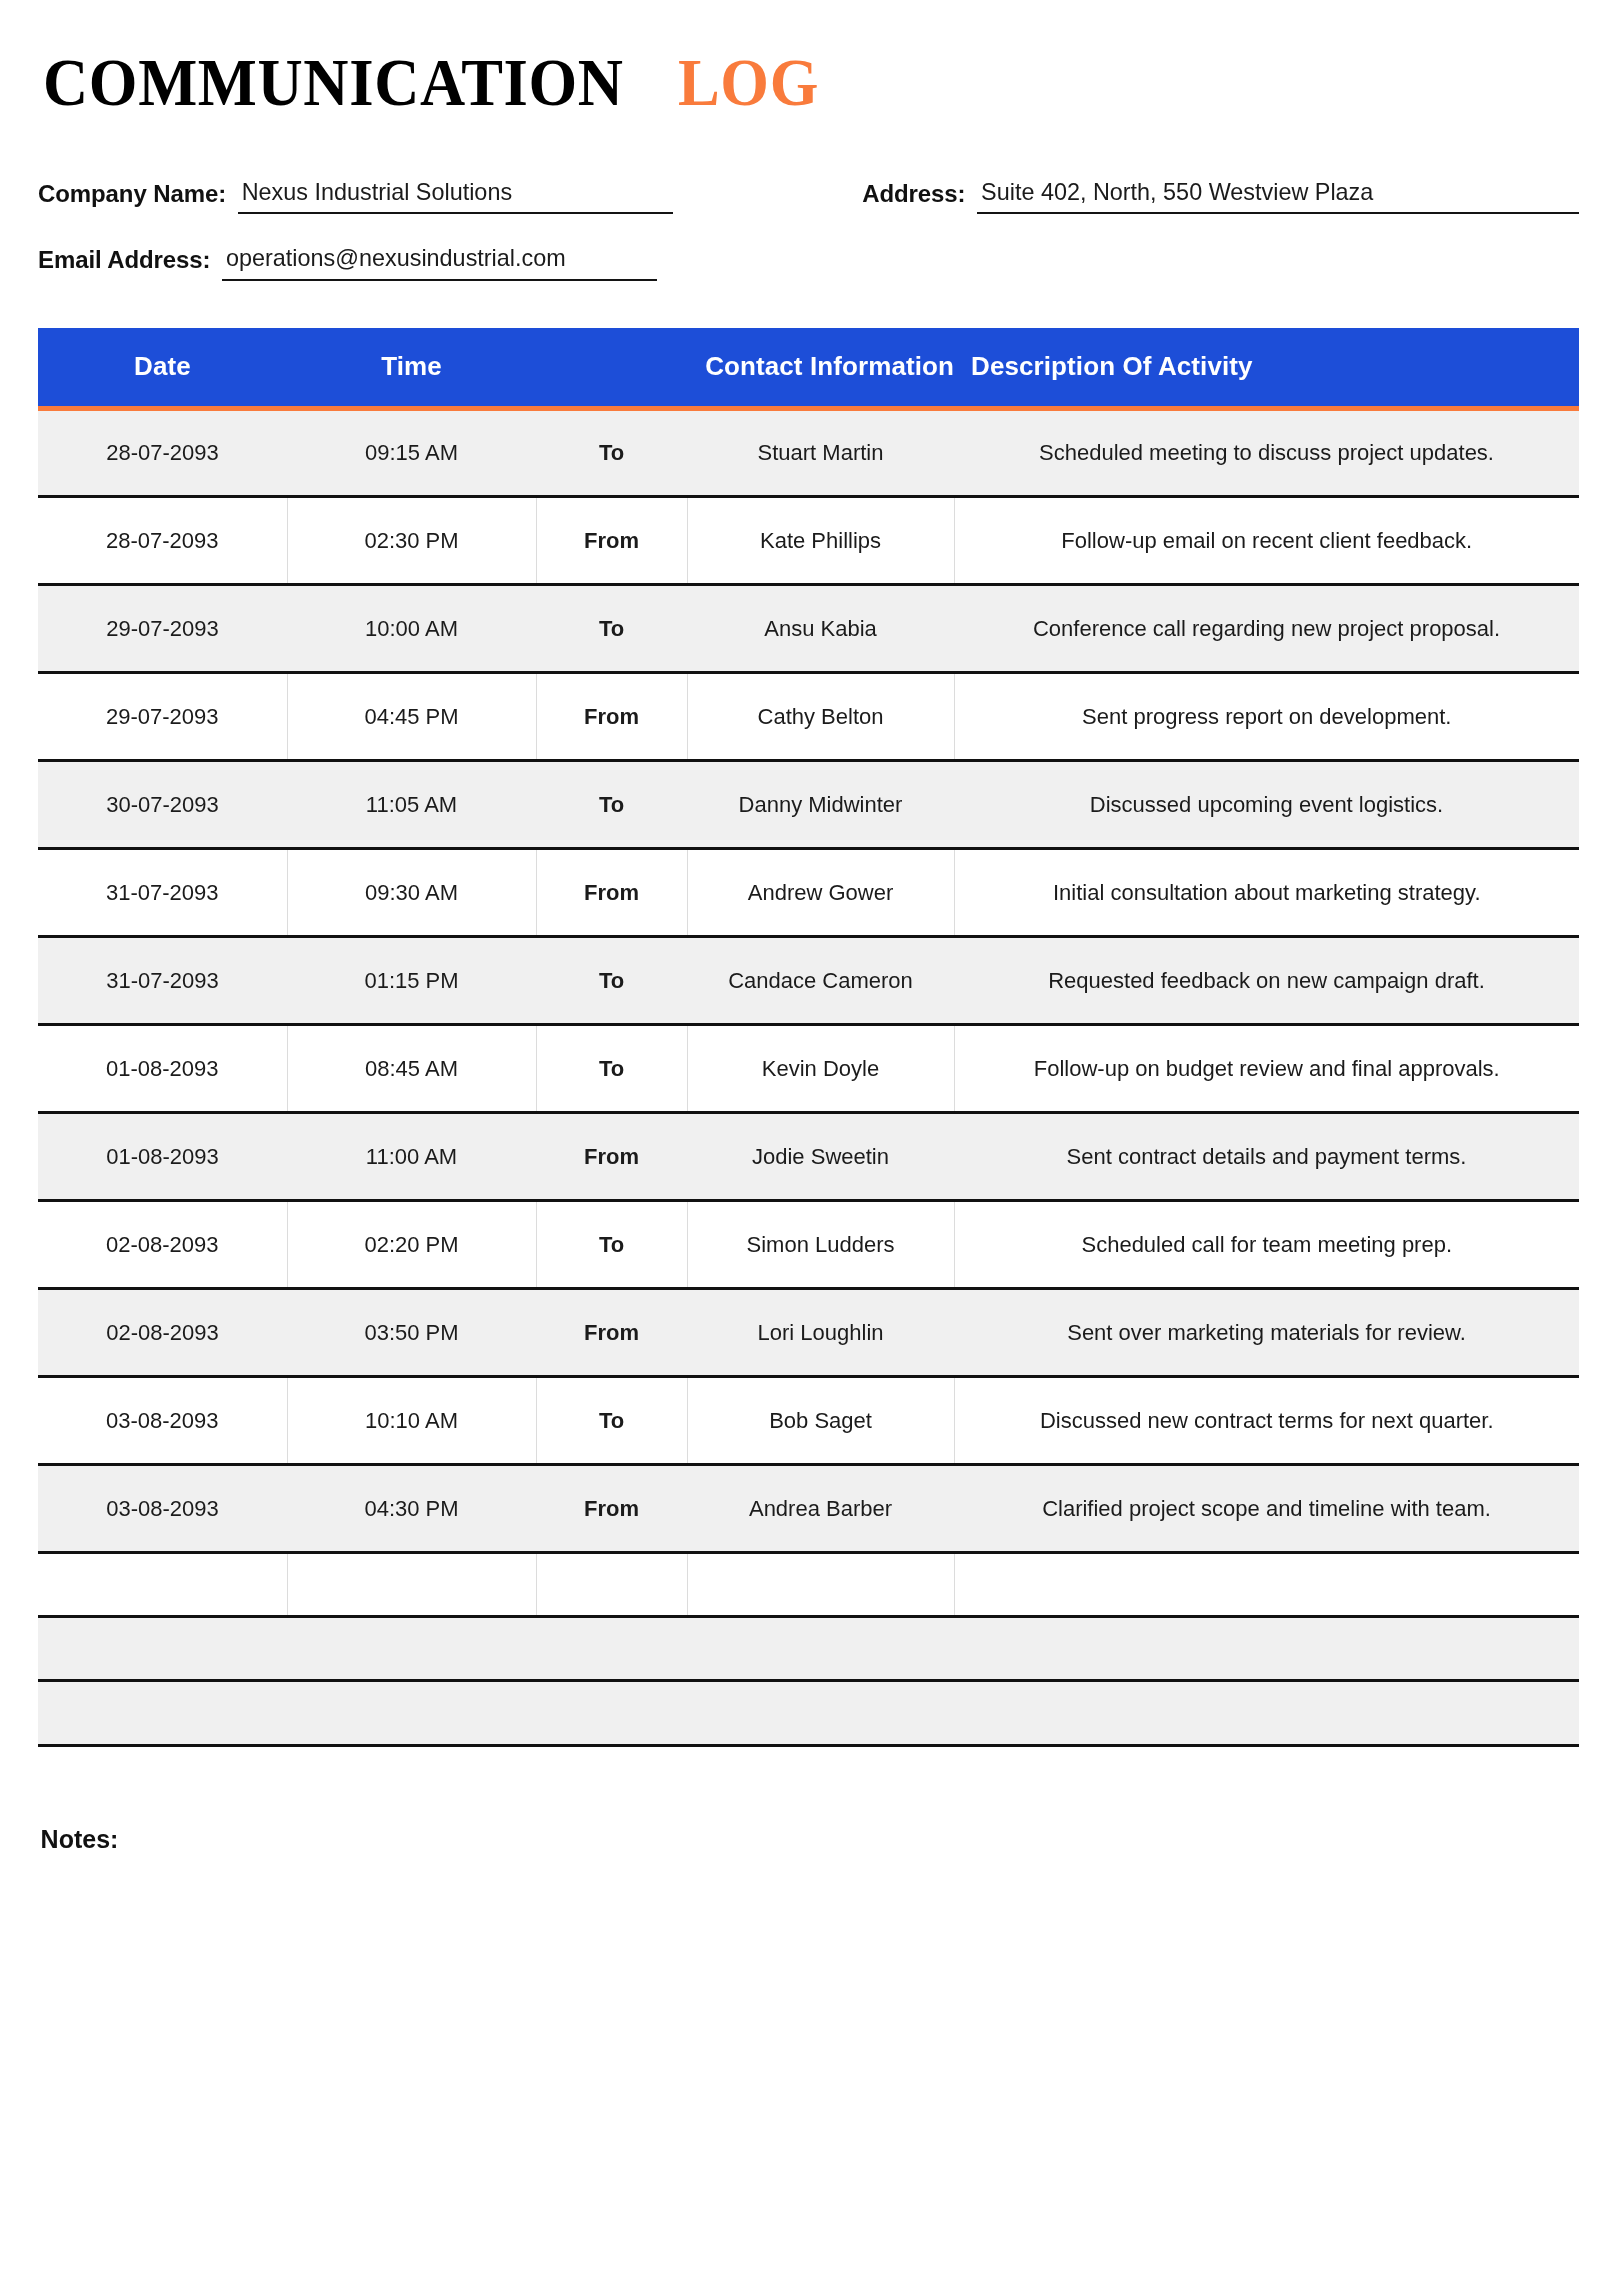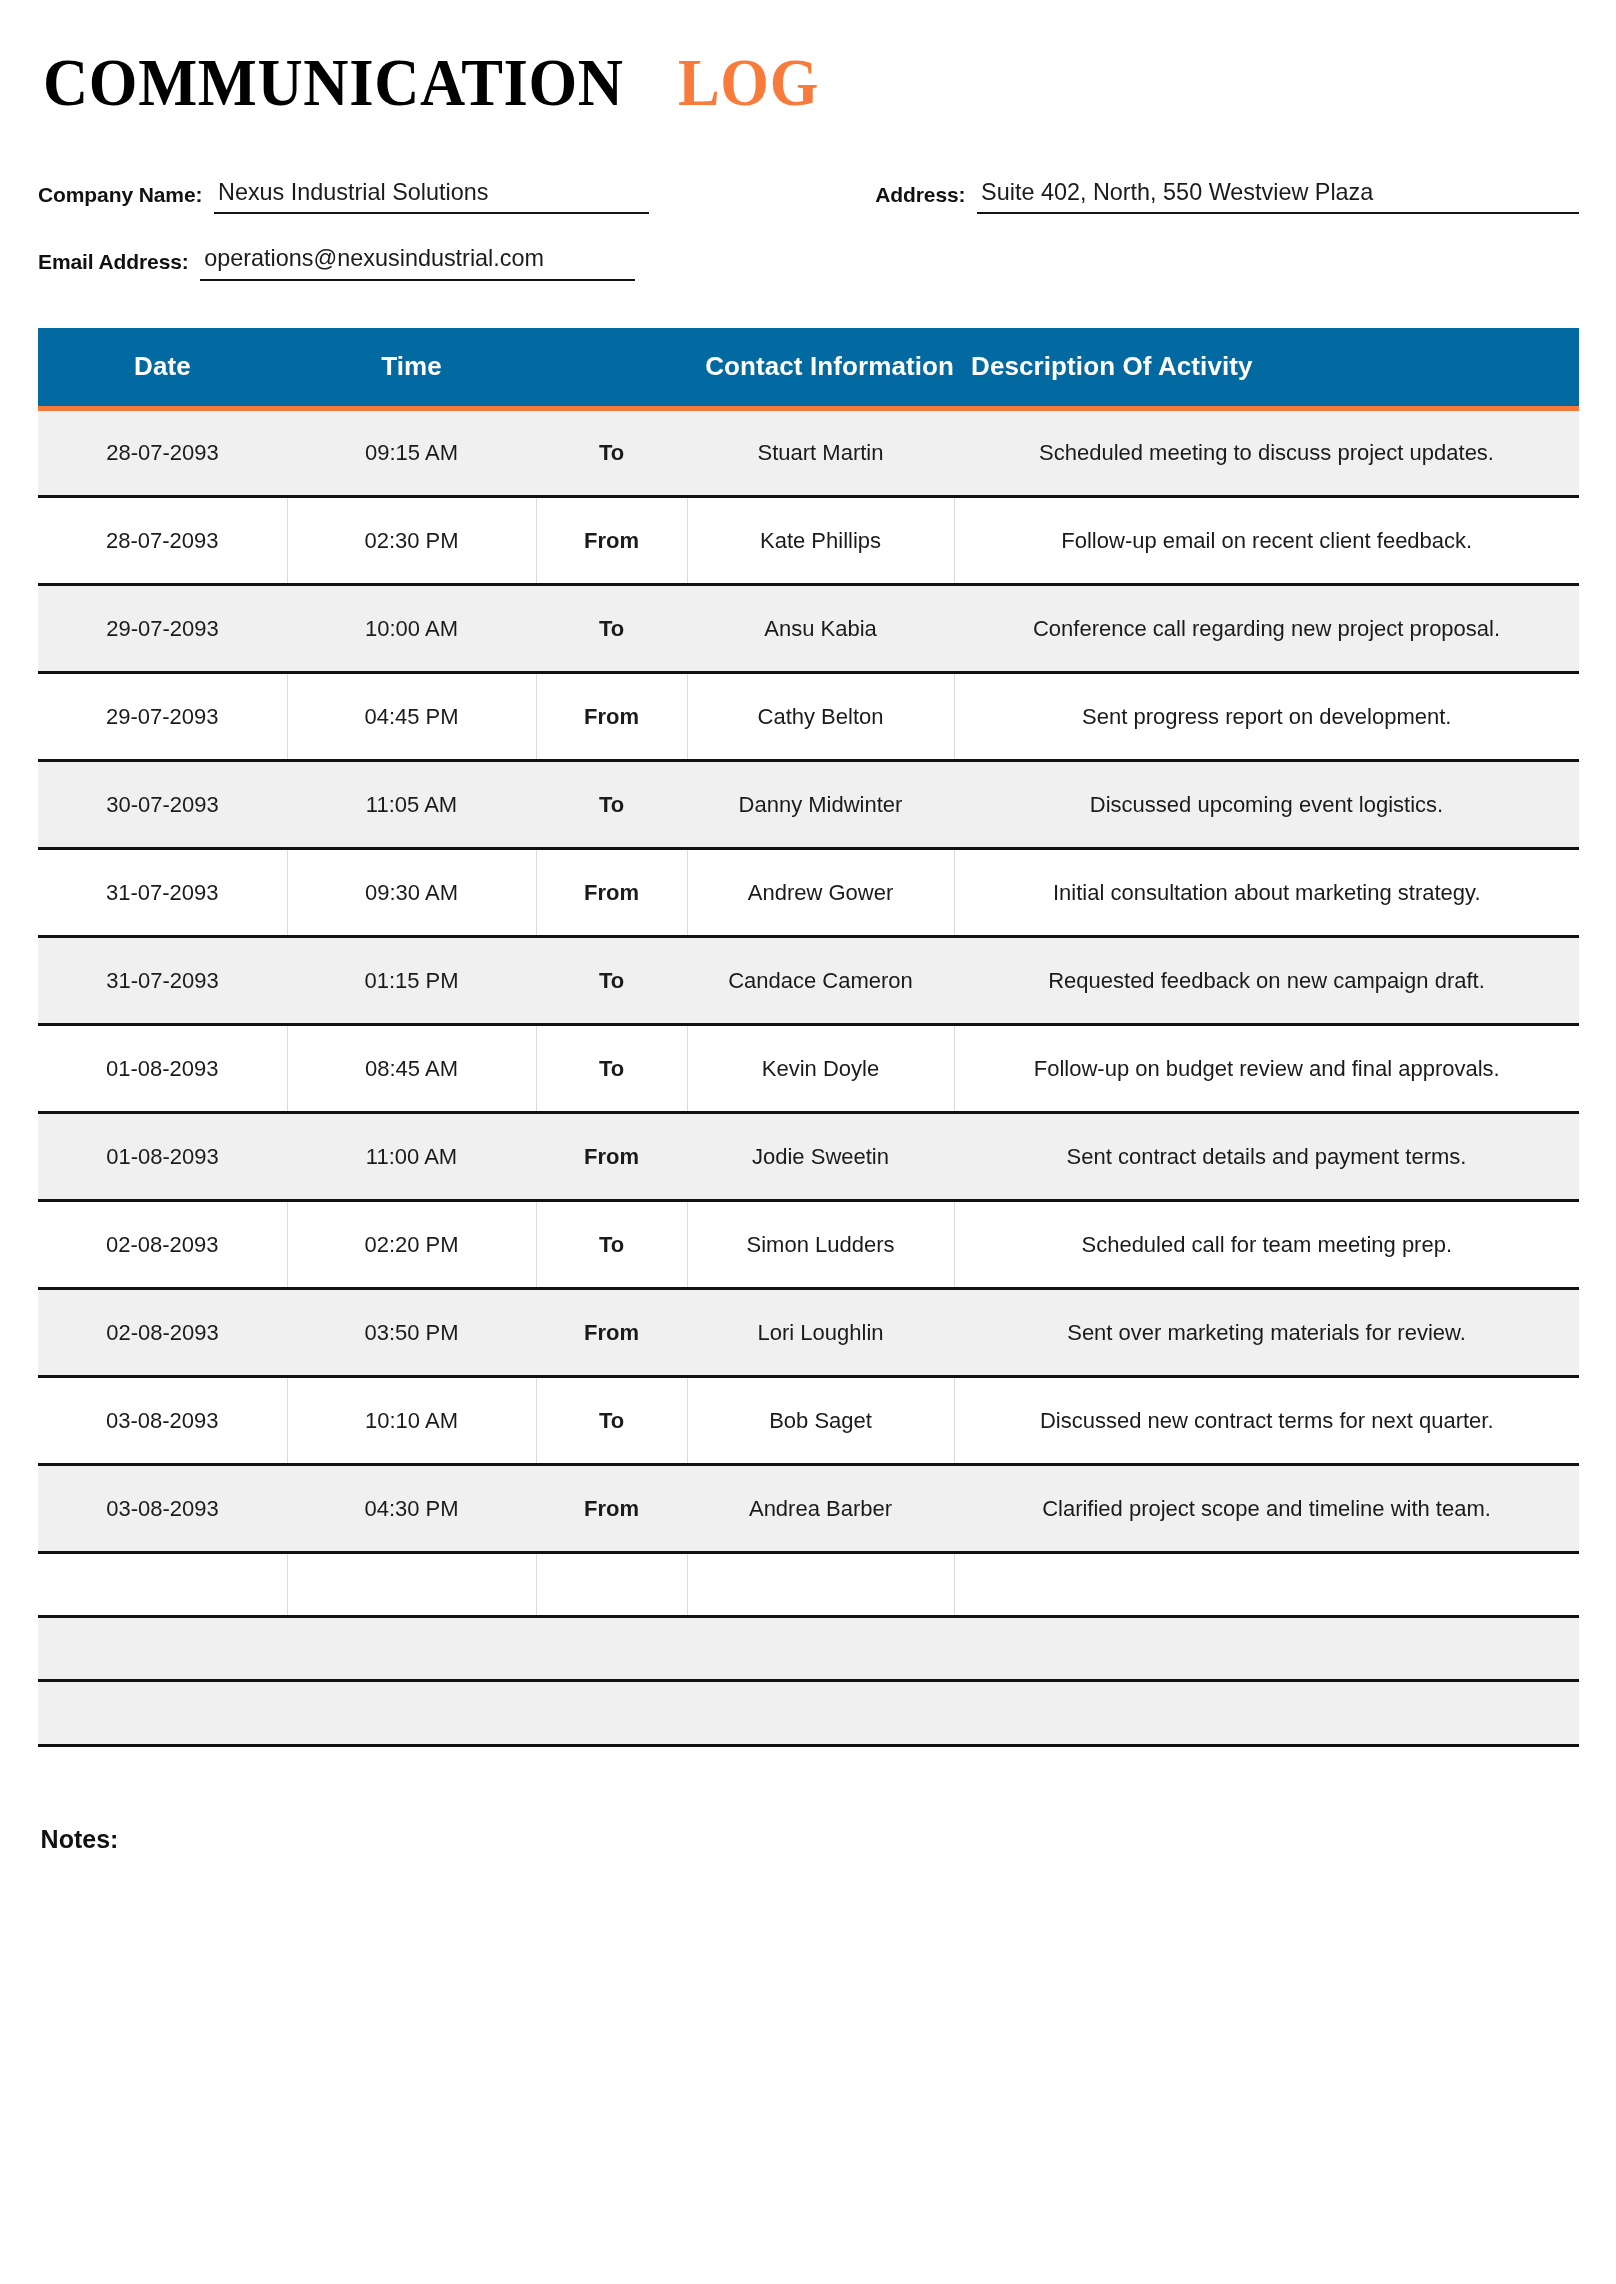--- a/index.html
+++ b/index.html
@@ -52,21 +52,21 @@
   }
   .meta-cell {
     display: flex;
     align-items: flex-end;
     gap: 11.7px;
     height: 47px;
   }
   .meta-cell.right { justify-content: flex-start; }
   .meta-label {
     font-weight: 700;
-    font-size: 21px;
+    font-size: 24px;
     letter-spacing: -0.1px;
     white-space: nowrap;
     line-height: 1.15;
     padding-bottom: 6.5px;
   }
   .meta-label.alignright {
     text-align: right;
     min-width: 137px;
   }
   .meta-value {
@@ -89,21 +89,21 @@
     border-collapse: collapse;
     table-layout: fixed;
   }
   .log-table col.c-date  { width: 249px; }
   .log-table col.c-time  { width: 249px; }
   .log-table col.c-dir   { width: 151px; }
   .log-table col.c-name  { width: 267px; }
   .log-table col.c-desc  { width: auto; }
 
   .log-table thead th {
-    background: #0369a1;
+    background: #1d4ed8;
     color: #ffffff;
     font-size: 26px;
     font-weight: 700;
     height: 81px;
     vertical-align: middle;
     letter-spacing: 0.1px;
     border-bottom: 5.2px solid #F97B3C;
   }
   th.h-contact { text-align: right; }
   th.h-desc { text-align: left; padding-left: 17px; }

